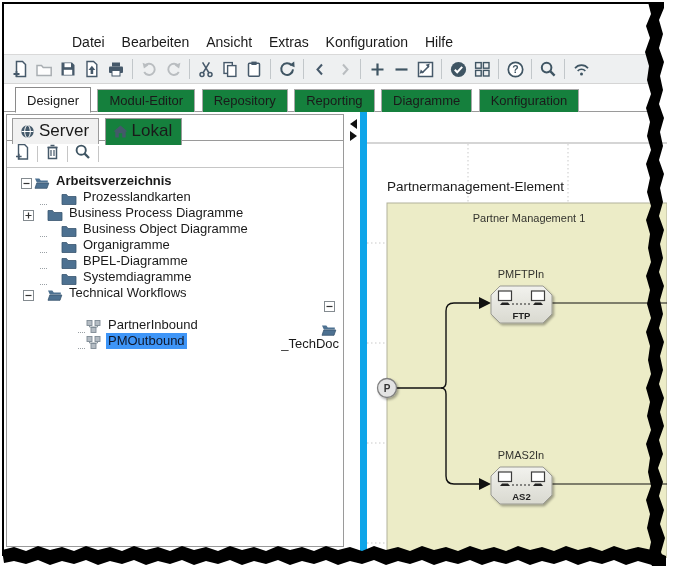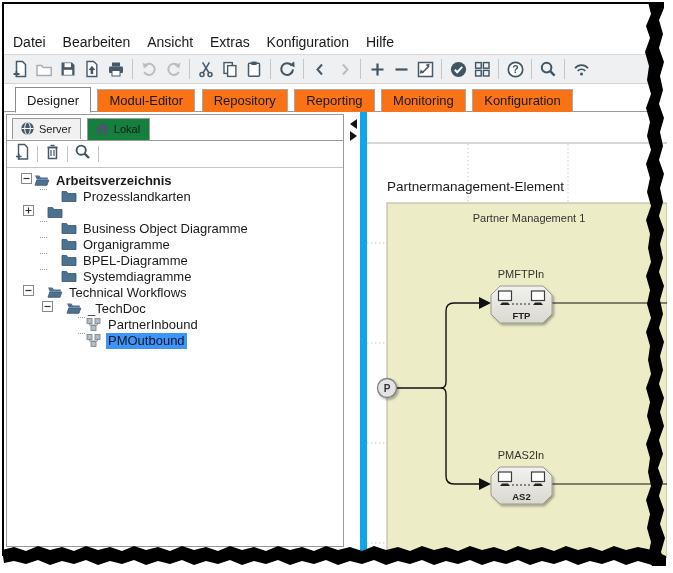--- a/index.html
+++ b/index.html
@@ -2,51 +2,51 @@
 <html><head>
 <meta charset="utf-8">
 <style>
   html,body{margin:0;padding:0;background:#fff;}
   #stage{position:relative;width:673px;height:573px;background:#fff;overflow:hidden;
          font-family:"Liberation Sans",sans-serif;color:#1a1a1a;}
   #window{position:absolute;left:2px;top:2px;width:656px;height:554px;background:#fff;
           border-top:2px solid #000;border-left:2px solid #000;box-sizing:border-box;}
   
   .titlebar-space{height:26px;}
-  .menubar{height:24px;line-height:24px;padding-left:9px;font-size:14px;background:#fff;}
+  .menubar{height:24px;line-height:24px;padding-left:26px;font-size:14px;background:#fff;margin-left:42px;}
   .menubar .mi{display:inline-block;margin-right:13px;cursor:default;}
   
   .toolbar{height:30px;background:#eef0f1;border-top:1px solid #d9d9d9;border-bottom:1px solid #d5d5d5;
            display:flex;align-items:center;padding-left:4px;box-sizing:border-box;}
   .tgroup{display:flex;align-items:center;}
   .tsep{width:1px;height:20px;background:#c2c7ca;margin:0 4px;}
   .ticon{width:24px;height:24px;display:flex;align-items:center;justify-content:center;}
   
   .tabbar{height:28px;background:#fff;position:relative;padding:3px 0 0 3px;box-sizing:border-box;}
   .tabbar .underline{position:absolute;left:0;right:0;bottom:0;height:0;border-bottom:1px solid #9a9a9a;}
   .mtab{display:inline-block;position:relative;font-size:13px;padding:3px 11px 4px 11px;
-        border:1px solid #a8a8a8;background:#f97316;margin-right:2px;vertical-align:bottom;
+        border:1px solid #a8a8a8;background:#15803d;margin-right:2px;vertical-align:bottom;
         border-bottom:none;z-index:1;}
   .mtab.active{background:#fff;border-color:#8a8a8a;z-index:3;padding-top:5px;margin-bottom:-1px;
                border-bottom:1px solid #fff;margin-left:8px;}
   
   .content{position:relative;height:446px;}
   
   .explorer{position:absolute;left:2px;top:2px;width:338px;height:433px;border:1px solid #9a9a9a;
             background:#fff;box-sizing:border-box;}
   .xtabs{height:26px;padding:3px 0 0 5px;border-bottom:1px solid #9a9a9a;box-sizing:border-box;position:relative;}
-  .xtab{display:inline-block;font-size:11px;padding:2px 9px 3px 7px;border:1px solid #9a9a9a;
+  .xtab{display:inline-block;font-size:17px;padding:2px 9px 3px 7px;border:1px solid #9a9a9a;
         border-bottom:none;background:#f1f1f1;margin-right:1px;position:relative;vertical-align:bottom;}
   .xtab.active{background:#15803d;margin-bottom:-1px;padding-bottom:4px;z-index:2;}
   .xtab svg{vertical-align:-3px;margin-right:4px;}
   .xtools{height:27px;border-bottom:1px solid #c6c6c6;display:flex;align-items:center;padding-left:7px;box-sizing:border-box;}
   .xtools .xsep{width:1px;height:16px;background:#c6c6c6;margin:0 6px;}
   .tree{padding:5px 2px 0 2px;font-size:13px;}
-  .trow{height:16px;line-height:16px;display:flex;align-items:flex-start;white-space:nowrap;}
-  .ind0{padding-left:12px;}.ind1{padding-left:31px;}.ind2{padding-left:50px;}.ind3{padding-left:69px;}
+  .trow{height:16px;line-height:16px;display:flex;align-items:flex-end;white-space:nowrap;}
+  .ind0{padding-left:12px;}.ind1{padding-left:31px;}.ind2{padding-left:50px;flex-direction:column;}.ind3{padding-left:69px;}
   .exp{width:13px;height:11px;display:inline-flex;align-items:center;flex:none;}
   .conn{width:7px;border-top:1px dotted #9aa0a5;margin-right:1px;flex:none;}
   .fico{width:17px;display:inline-flex;align-items:center;flex:none;margin-right:3px;}
   .tlabel{padding:0 2px;}
   .tlabel.bold{font-weight:bold;}
   .tlabel.sel{background:#3e95f7;color:#0f172a;}
   
   .splitter{position:absolute;left:341px;top:0;width:15px;height:446px;background:#fff;}
   .tri{width:0;height:0;position:absolute;left:5px;}
   .tri.left{top:7px;border-top:5px solid transparent;border-bottom:5px solid transparent;border-right:7px solid #111;}
@@ -239,21 +239,21 @@
       </span>
     </div>
   </div>
 
   <div class="tabbar">
     <div class="underline"></div>
     <span class="mtab active">Designer</span>
     <span class="mtab">Modul-Editor</span>
     <span class="mtab">Repository</span>
     <span class="mtab">Reporting</span>
-    <span class="mtab">Monitoring</span>
+    <span class="mtab">Diagramme</span>
     <span class="mtab">Konfiguration</span>
   </div>
 
   <div class="content">
 
     <div class="explorer">
       <div class="xtabs">
         <span class="xtab"><svg width="15" height="15">
                 <circle cx="7.5" cy="7.5" r="6.2" fill="#44596a"></circle>
                 <ellipse cx="7.5" cy="7.5" rx="2.8" ry="6.2" stroke="#fff" stroke-width="1" fill="none"></ellipse>
@@ -315,20 +315,21 @@
                   <rect x="0.5" y="0.5" width="10" height="10" fill="#fff" stroke="#848b90"></rect>
                   <path d="M2.5 5.5 H8.5 M5.5 2.5 V8.5" stroke="#333" stroke-width="1.2"></path>
                 </svg>
               </span>
           <span class="exp" style="width:7px;"></span>
           <span class="fico">
                 <svg width="16" height="13">
                   <path d="M1 2.5 h4.5 l1.5 2 h8 v8 H1 Z" fill="#4d7191" stroke="#39566e" stroke-width="0.8"></path>
                 </svg>
               </span>
+          <span class="tlabel">Business Process Diagramme</span>
         </div>
         <div class="trow ind1">
           <span class="conn"></span>
           <span class="exp"></span>
           <span class="fico">
                 <svg width="16" height="13">
                   <path d="M1 2.5 h4.5 l1.5 2 h8 v8 H1 Z" fill="#4d7191" stroke="#39566e" stroke-width="0.8"></path>
                 </svg>
               </span>
           <span class="tlabel">Business Object Diagramme</span>

